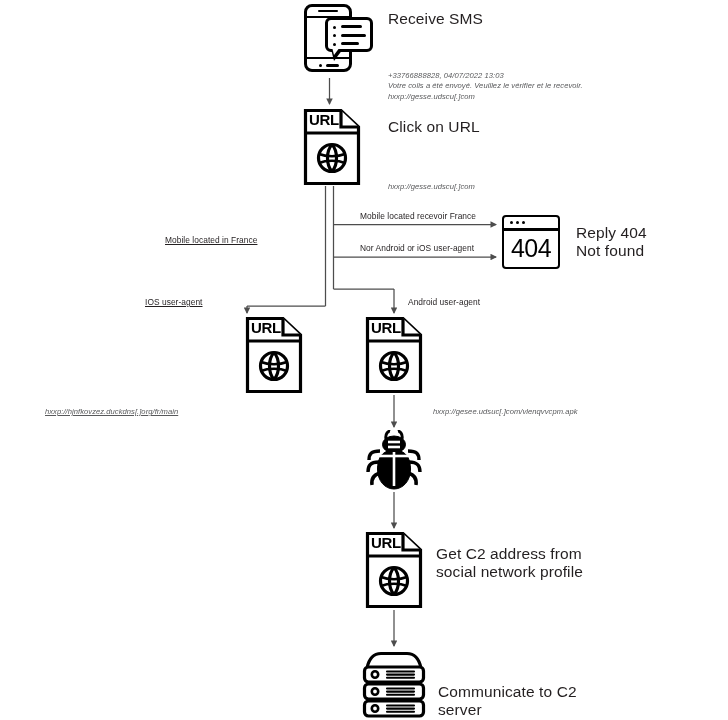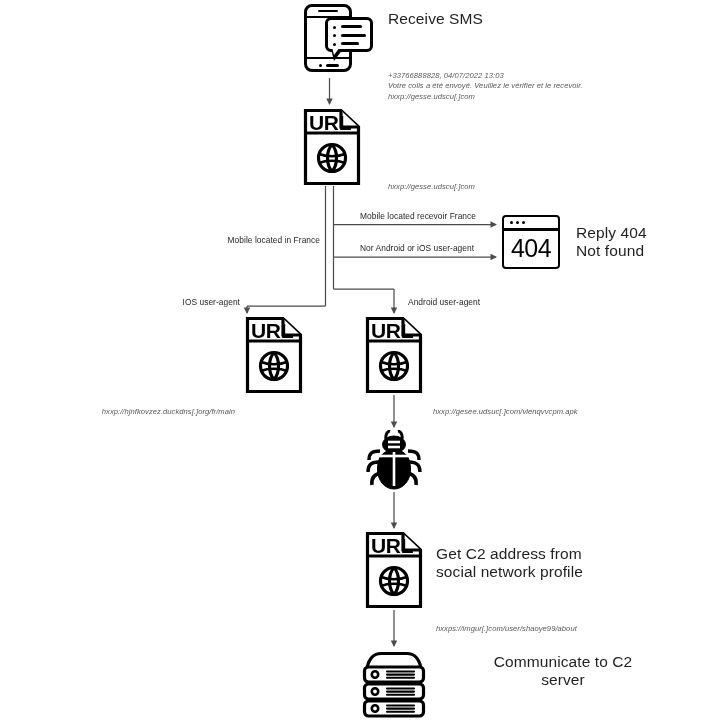--- a/index.html
+++ b/index.html
@@ -53,21 +53,21 @@
     margin-top: 33px;
   }
   .edgelabel {
     position: absolute;
     font-size: 8.4px;
     line-height: 11px;
     color: #231f20;
     white-space: nowrap;
     letter-spacing: 0.05px;
   }
-  .ta-right { text-align: right; }
+  .ta-right { text-align: left; text-decoration: underline; }
 
   
   .icon { position: relative; }
 
   
   .phone-body {
     position: absolute;
     left: 6px; top: 2px;
     width: 48px; height: 68px;
     border: 3.4px solid #000;
@@ -132,21 +132,21 @@
     border-left: 2.2px solid transparent;
     border-right: 6.4px solid transparent;
     border-top: 8.4px solid #fff;
   }
   .bl { position: absolute; background: #000; border-radius: 1.5px; }
   .bd { position: absolute; background: #000; border-radius: 50%; width: 3px; height: 3px; }
   .doc-label {
     position: absolute;
     left: 5px;
     top: 3.5px;
-    font-size: 21px;
+    font-size: 15px;
     font-weight: bold;
     letter-spacing: -0.3px;
     color: #000;
     font-family: "Liberation Sans", sans-serif;
   }
 
   
   .browser {
     position: absolute;
     left: 0; top: 0;
@@ -255,20 +255,21 @@
         <circle r="13.5" fill="#fff" stroke="#000" stroke-width="3.2"></circle>
         <path d="M 0 -13.5 C -6 -7 -6 7 0 13.5" fill="none" stroke="#000" stroke-width="3.2"></path>
         <path d="M 0 -13.5 C 6 -7 6 7 0 13.5" fill="none" stroke="#000" stroke-width="3.2"></path>
         <path d="M -13 -4 C -6 -1 6 -1 13 -4" fill="none" stroke="#000" stroke-width="2.6"></path>
         <path d="M -13 5 C -6 2 6 2 13 5" fill="none" stroke="#000" stroke-width="2.6"></path>
       </g>
     </svg>
     <div class="doc-label" style="left:6px; top:3px;">URL</div>
   </div>
 
+  <div class="title" style="left:388px; top:118px; width:300px;">Click on URL</div>
   <div class="sub" style="left:388px; top:149px; width:300px;">hxxp://gesse.udscu[.]com</div>
 
   <div class="edgelabel" style="left:360px; top:211px;">Mobile located recevoir France</div>
   <div class="edgelabel" style="left:360px; top:243px;">Nor Android or iOS user-agent</div>
   <div class="edgelabel ta-right" style="left:165px; top:235px; width:155px;">Mobile located in France</div>
 
   <div class="node" style="left:502px; top:215px; width:62px; height:56px;">
     <div class="browser">
       <div class="browser-dots">
         <i></i>
@@ -362,21 +363,20 @@
         <path d="M 0 -13.5 C 6 -7 6 7 0 13.5" fill="none" stroke="#000" stroke-width="3.2"></path>
         <path d="M -13 -4 C -6 -1 6 -1 13 -4" fill="none" stroke="#000" stroke-width="2.6"></path>
         <path d="M -13 5 C -6 2 6 2 13 5" fill="none" stroke="#000" stroke-width="2.6"></path>
       </g>
     </svg>
     <div class="doc-label" style="left:6px; top:3px;">URL</div>
   </div>
 
   <div class="title" style="left:436px; top:545px; width:250px;">Get C2 address from
 social network profile</div>
-  <div class="sub" style="left:436px; top:591px; width:260px;">hxxps://imgur[.]com/user/shaoye99/about</div>
 
   <div class="node" style="left:361px; top:650px; width:66px; height:68px;">
     <svg width="66" height="68" viewBox="0 0 66 68">
 
       <path d="M6 18 C8 8.5 13 3.5 20 3.5 H46 C53 3.5 58 8.5 60 18" fill="#fff" stroke="#000" stroke-width="3.2" stroke-linejoin="round"></path>
 
       <rect x="3.5" y="17" width="59" height="15" rx="4" fill="#fff" stroke="#000" stroke-width="3.2"></rect>
       <rect x="3.5" y="34" width="59" height="15" rx="4" fill="#fff" stroke="#000" stroke-width="3.2"></rect>
       <rect x="3.5" y="51" width="59" height="15" rx="4" fill="#fff" stroke="#000" stroke-width="3.2"></rect>
       <g fill="#fff" stroke="#000" stroke-width="2.6">
@@ -391,16 +391,16 @@
         <line x1="26" y1="38.5" x2="53" y2="38.5"></line>
         <line x1="26" y1="41.6" x2="53" y2="41.6"></line>
         <line x1="26" y1="44.7" x2="53" y2="44.7"></line>
         <line x1="26" y1="55.5" x2="53" y2="55.5"></line>
         <line x1="26" y1="58.6" x2="53" y2="58.6"></line>
         <line x1="26" y1="61.7" x2="53" y2="61.7"></line>
       </g>
     </svg>
   </div>
 
-  <div class="title" style="left:438px; top:653px; width:250px;text-align:center;">Communicate to C2
+  <div class="title" style="left:438px; top:683px; width:250px;">Communicate to C2
 server</div>
 
 </div>
 
 </body></html>

